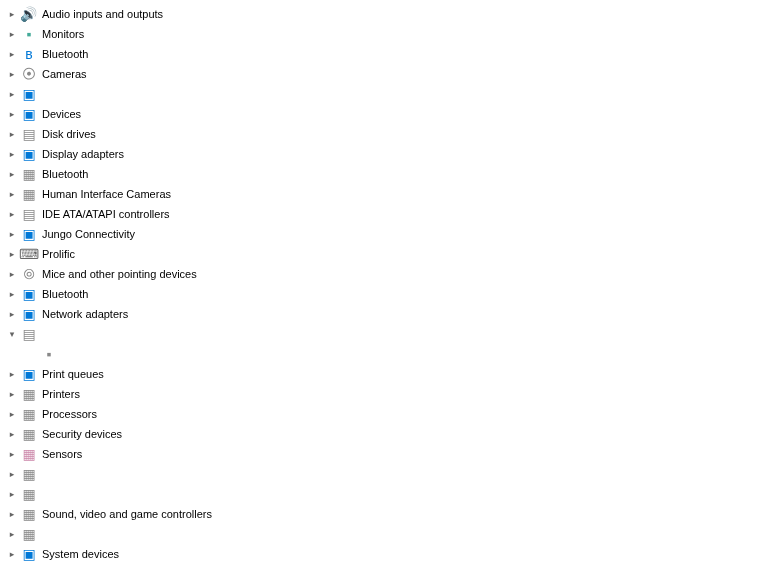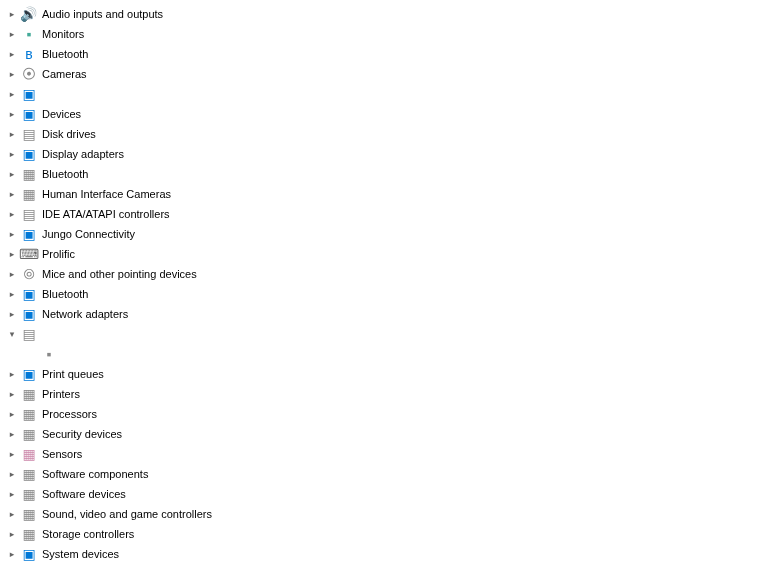--- a/index.html
+++ b/index.html
@@ -168,36 +168,33 @@
       <span class="item-label">Security devices</span>
     </div>
     <div class="tree-item" style="padding-left: 4px;">
       <span class="chevron closed"></span>
       <span class="icon" style="color: rgb(204, 136, 170); font-size: 14px;">▦</span>
       <span class="item-label">Sensors</span>
     </div>
     <div class="tree-item" style="padding-left: 4px;">
       <span class="chevron closed"></span>
       <span class="icon" style="color: rgb(136, 136, 136); font-size: 14px;">▦</span>
-      <span class="item-label">Software components</span>
-    </div>
-    <div class="tree-item" style="padding-left: 4px;">
-      <span class="chevron closed"></span>
-      <span class="icon" style="color: rgb(136, 136, 136); font-size: 14px;">▦</span>
-      <span class="item-label">Software devices</span>
+    </div>
+    <div class="tree-item" style="padding-left: 4px;">
+      <span class="chevron closed"></span>
+      <span class="icon" style="color: rgb(136, 136, 136); font-size: 14px;">▦</span>
     </div>
     <div class="tree-item" style="padding-left: 4px;">
       <span class="chevron closed"></span>
       <span class="icon" style="color: rgb(136, 136, 136); font-size: 14px;">▦</span>
       <span class="item-label">Sound, video and game controllers</span>
     </div>
     <div class="tree-item" style="padding-left: 4px;">
       <span class="chevron closed"></span>
       <span class="icon" style="color: rgb(136, 136, 136); font-size: 14px;">▦</span>
-      <span class="item-label">Storage controllers</span>
     </div>
     <div class="tree-item" style="padding-left: 4px;">
       <span class="chevron closed"></span>
       <span class="icon" style="color: rgb(0, 120, 215); font-size: 14px;">▣</span>
       <span class="item-label">System devices</span>
     </div>
     <div class="tree-item" style="padding-left: 4px;">
       <span class="chevron closed"></span>
       <span class="icon" style="color: rgb(136, 136, 136); font-size: 14px;">▪</span>
       <span class="item-label">Universal Serial Bus controllers</span>

